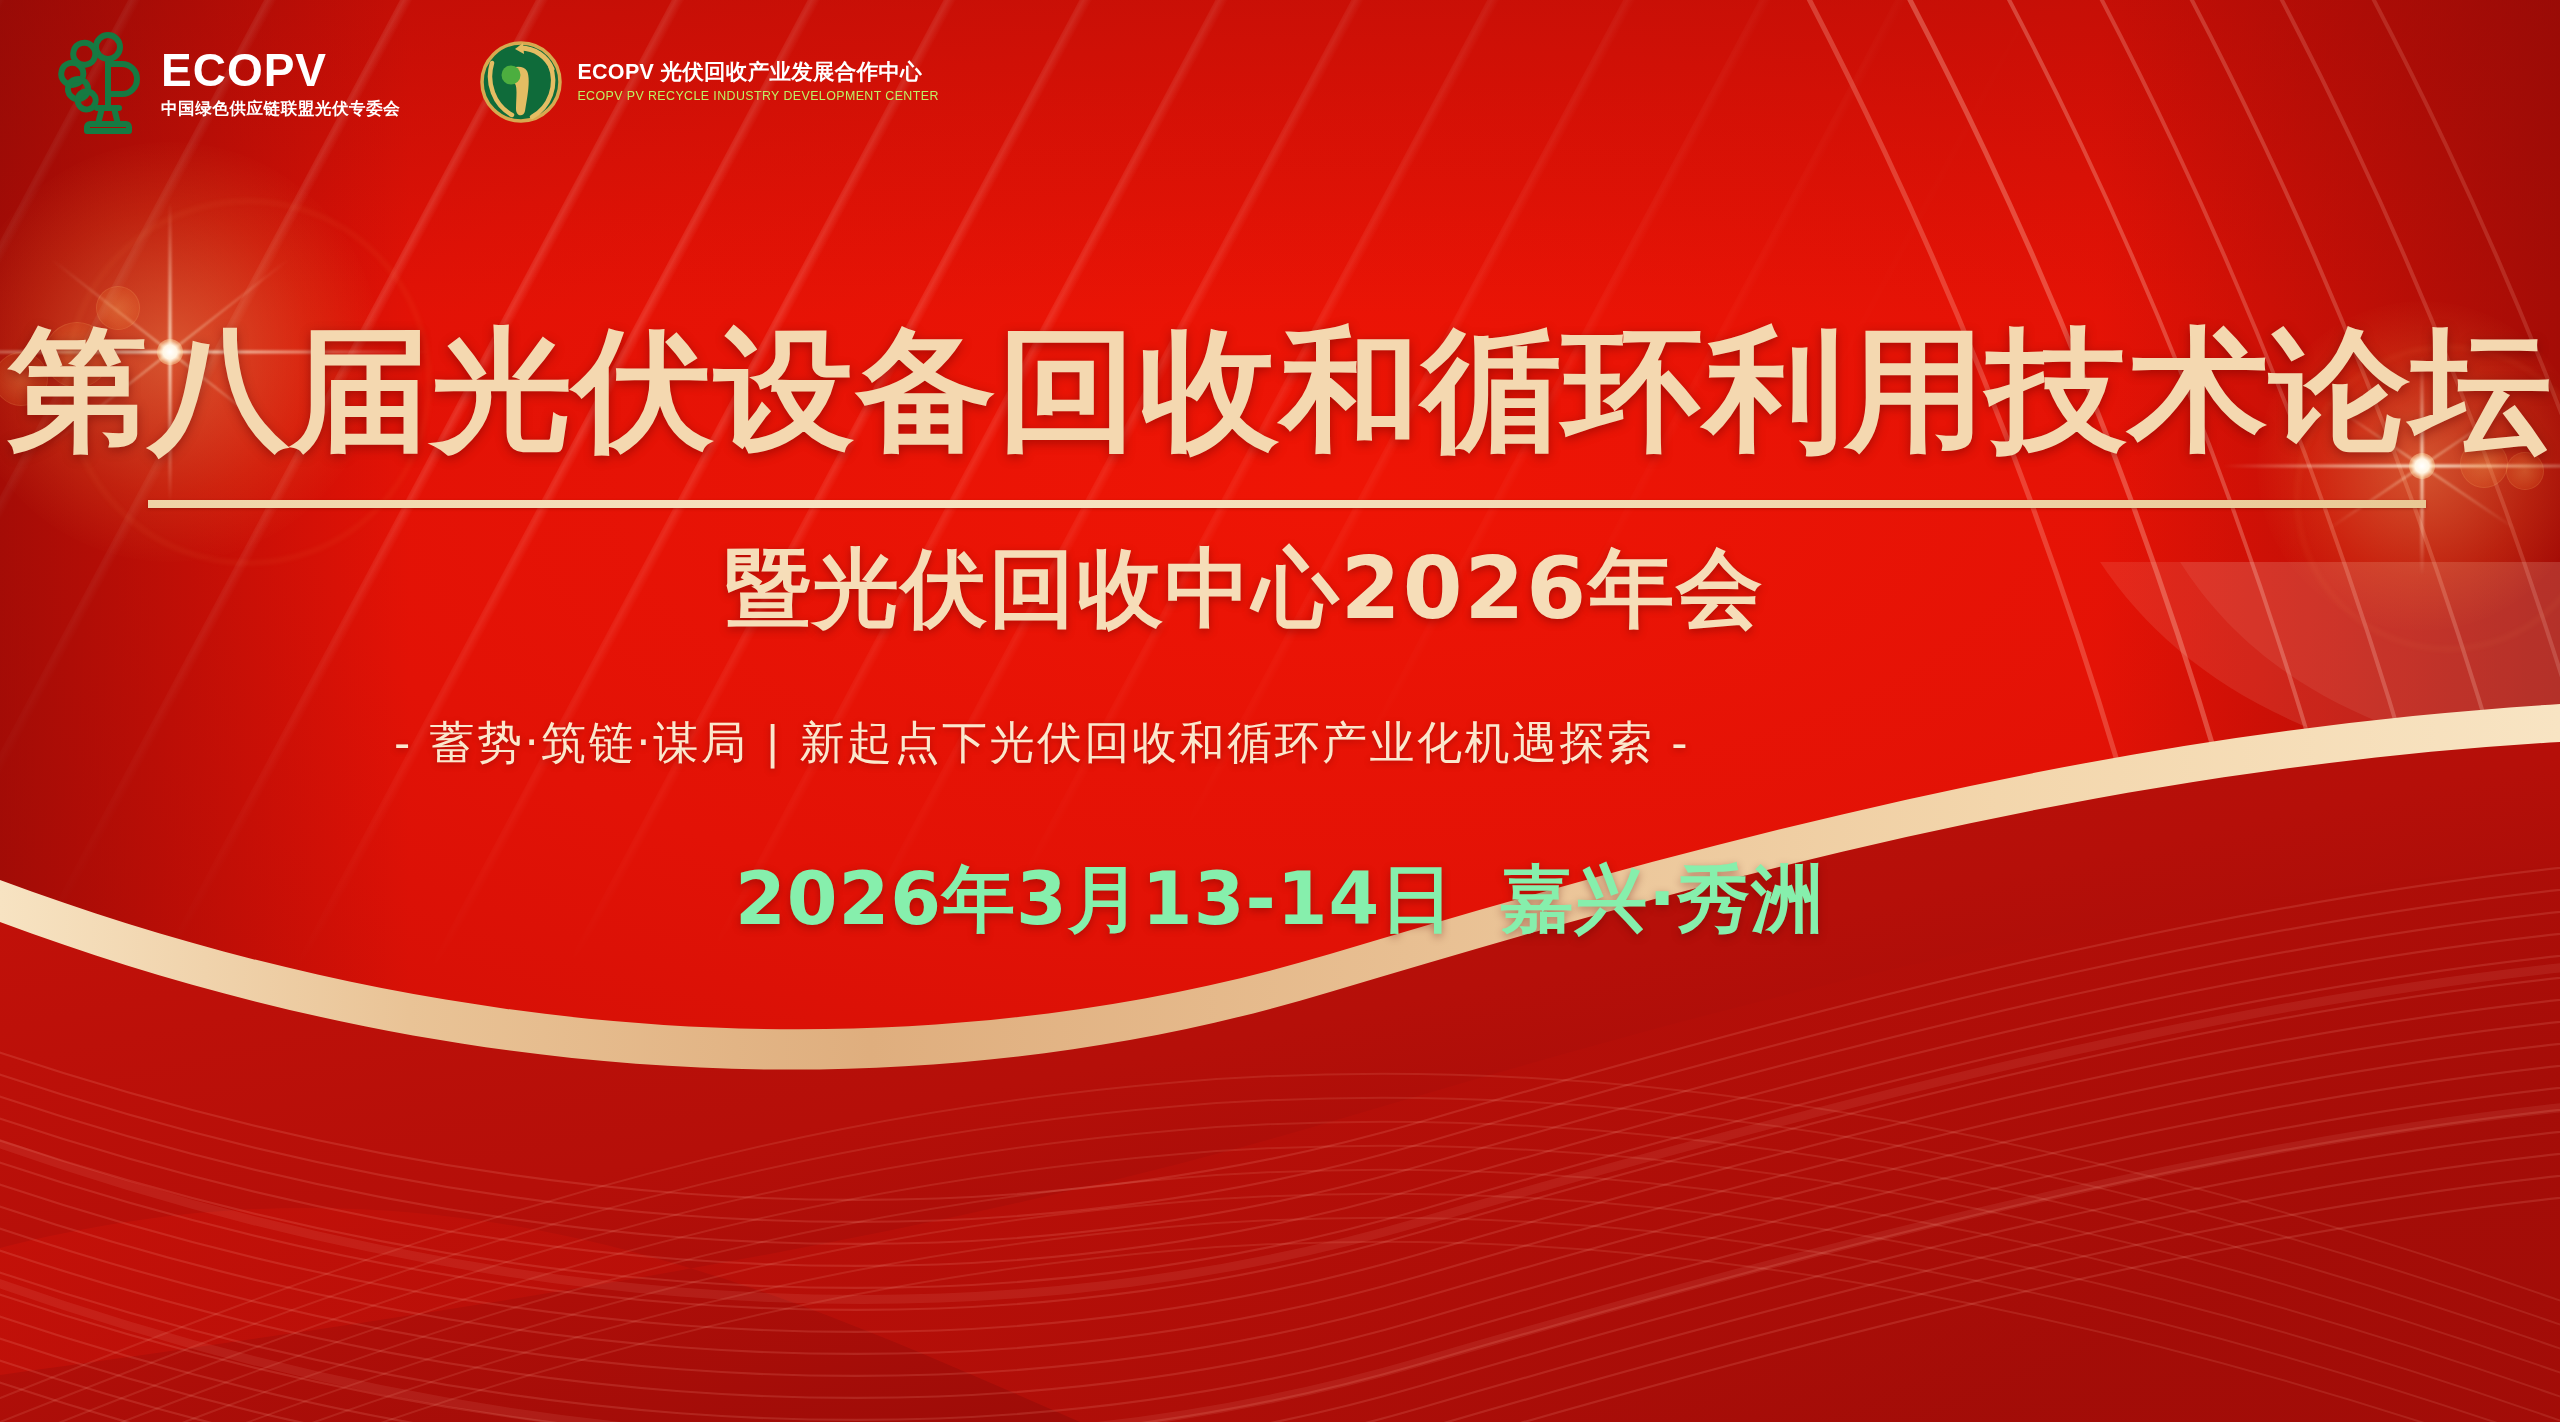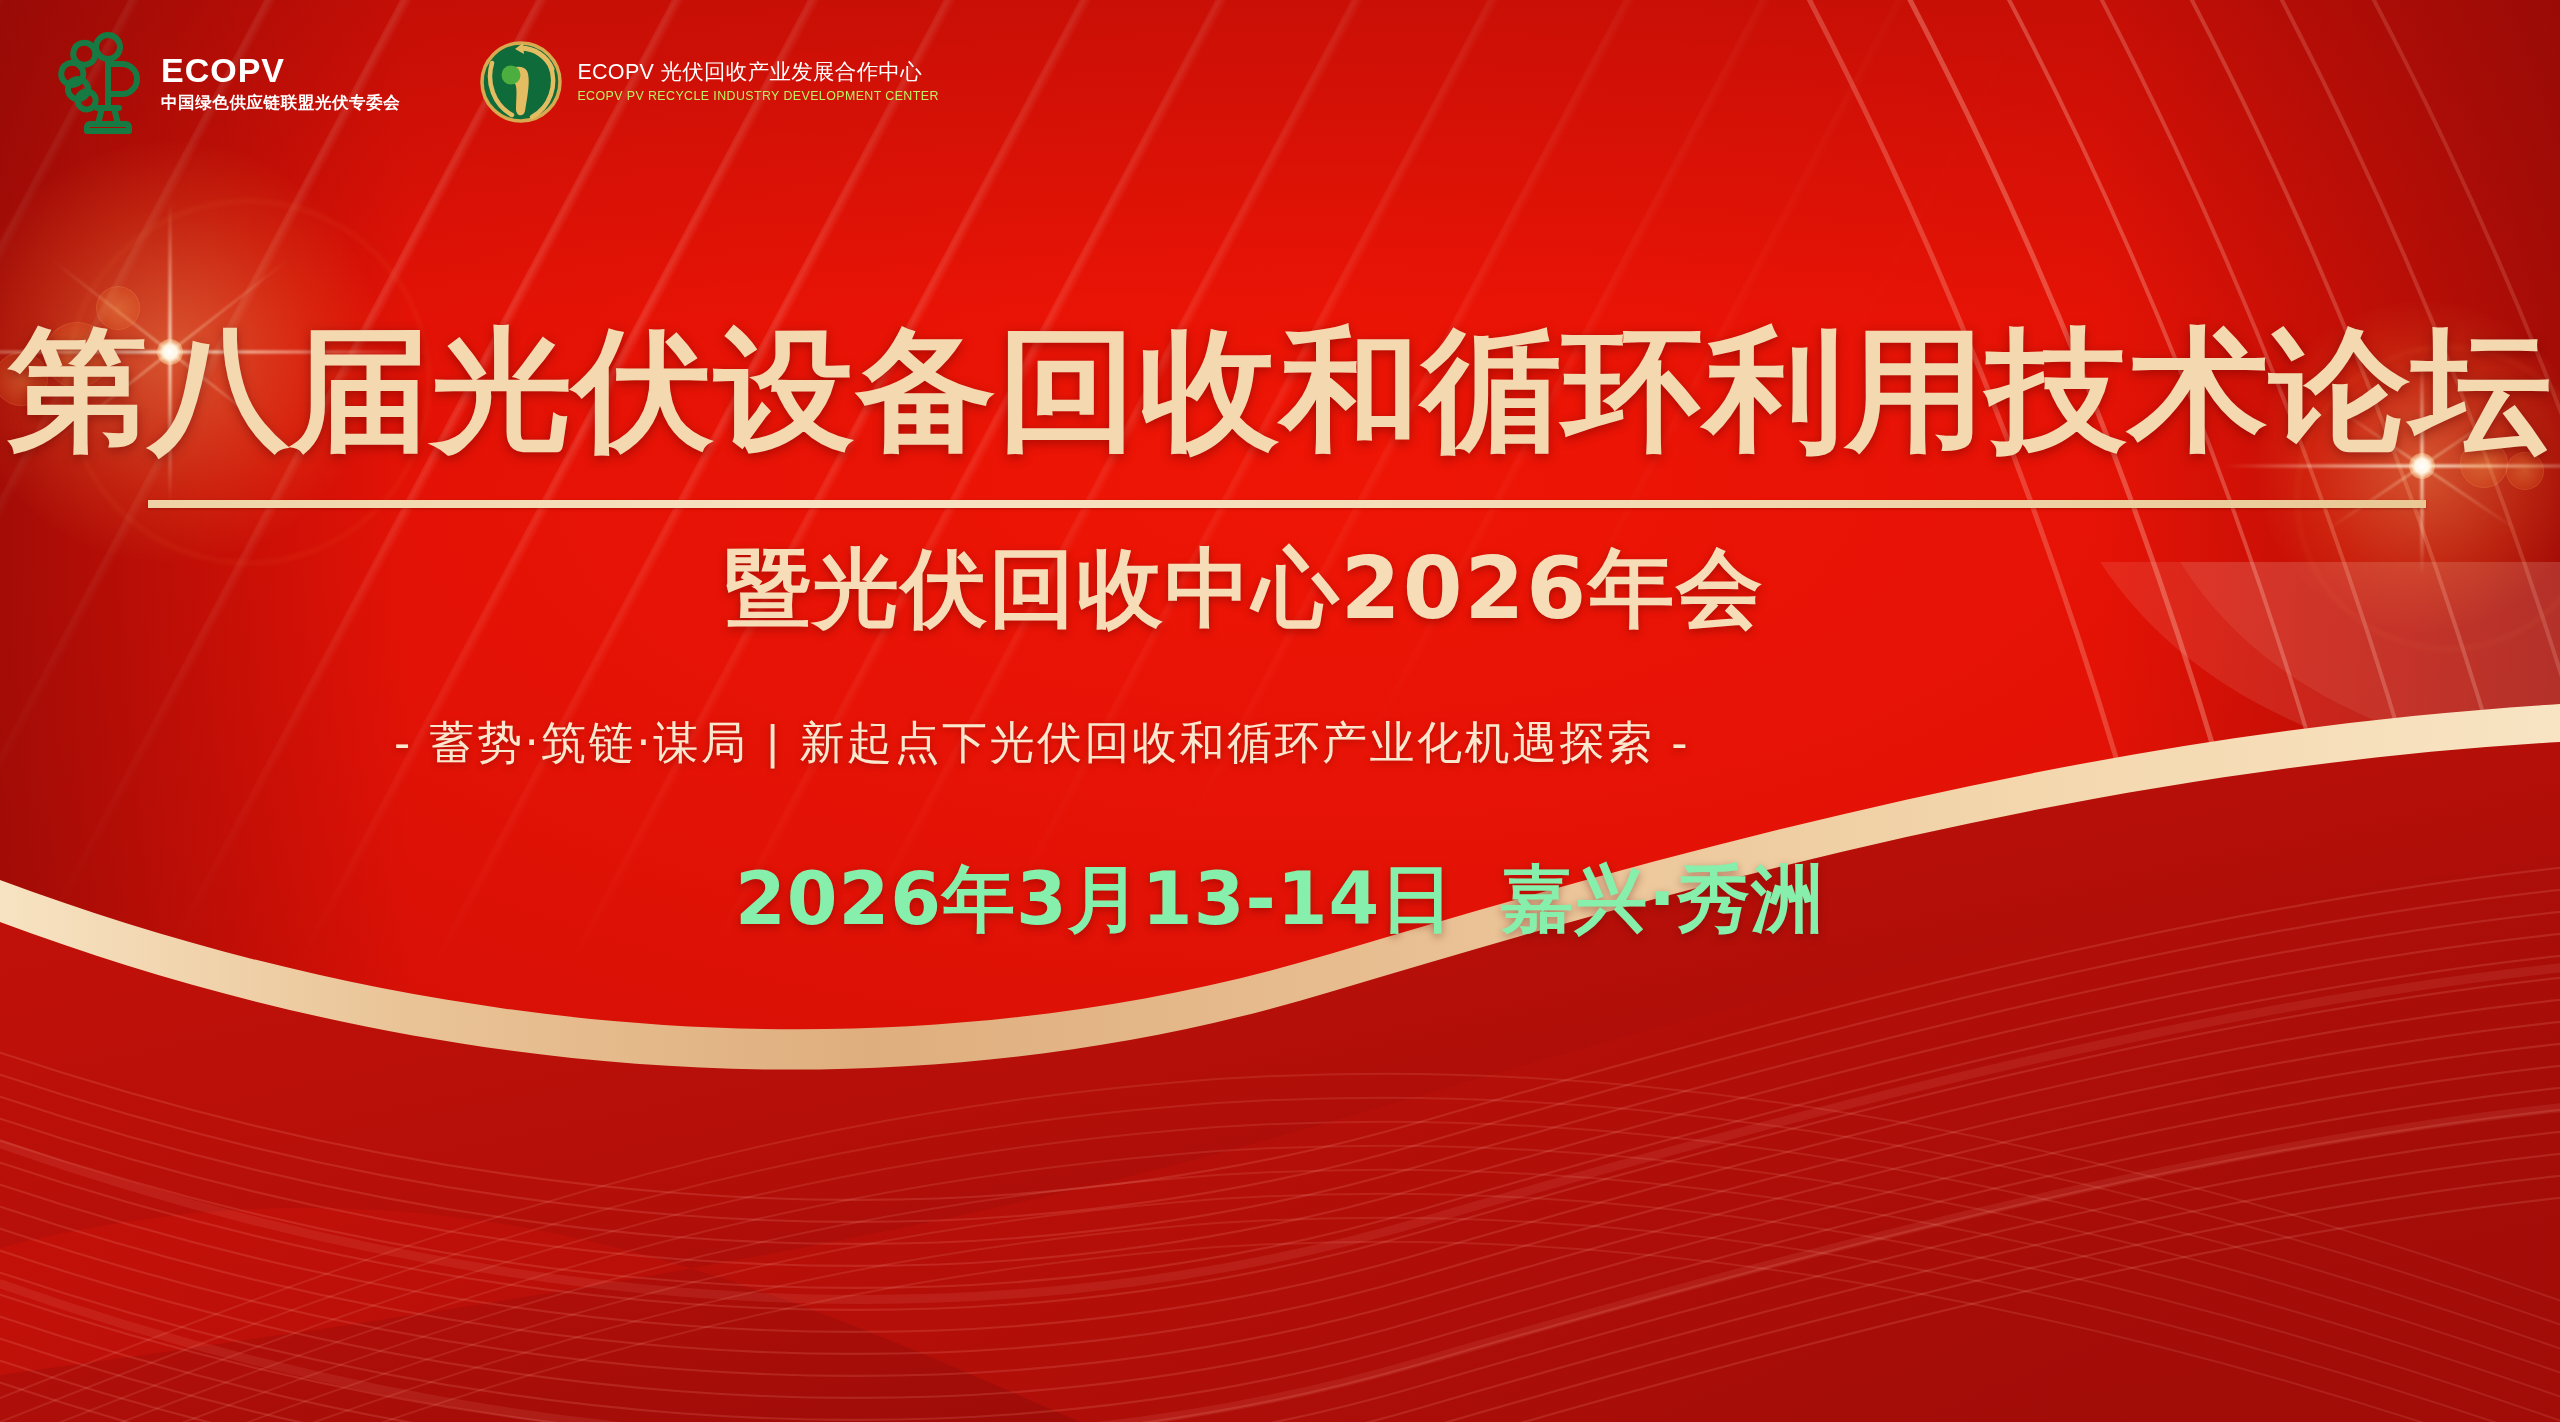--- a/index.html
+++ b/index.html
@@ -89,28 +89,28 @@
     filter:blur(2.4px);
   }
 
   
   .logo-row{position:absolute;left:56px;top:30px;display:flex;align-items:center;gap:78px;}
   .logo{display:flex;align-items:center;gap:13px;}
   .logo .mark{flex:0 0 auto;display:block;}
   .logo .txt{display:flex;flex-direction:column;justify-content:center;}
   .lg1-main{
     color:#fff;font-weight:700;letter-spacing:1px;line-height:1;
-    font-size:34px;
+    font-size:46px;
   }
   .lg1-sub{
     color:#fff;font-weight:700;line-height:1;
     font-size:16.5px;letter-spacing:.6px;margin-top:7px;text-align:right;
   }
   .lg2-main{
-    color:#fff;font-weight:400;line-height:1;font-size:21.5px;letter-spacing:.3px;
+    color:#fff;font-weight:700;line-height:1;font-size:21.5px;letter-spacing:.3px;
   }
   .lg2-sub{
     color:#bef264;font-weight:400;line-height:1;font-size:12.4px;letter-spacing:.42px;margin-top:7px;
   }
 
   
   .hero{position:absolute;left:0;top:0;width:2560px;}
 
   .title-main{
     position:absolute;left:0;top:324px;width:2560px;text-align:center;

